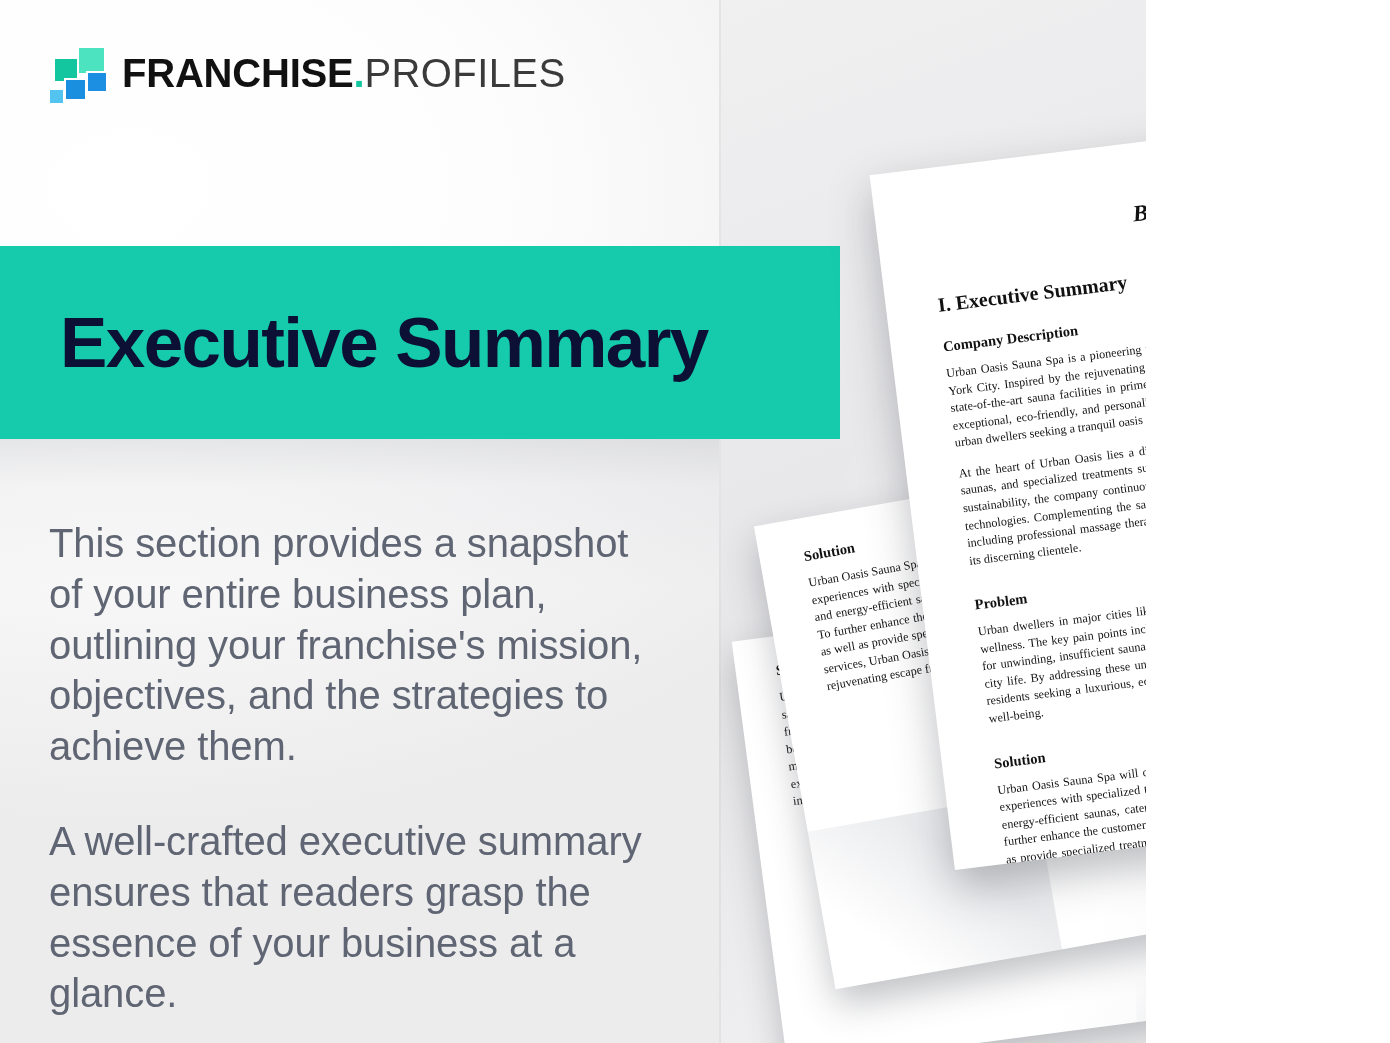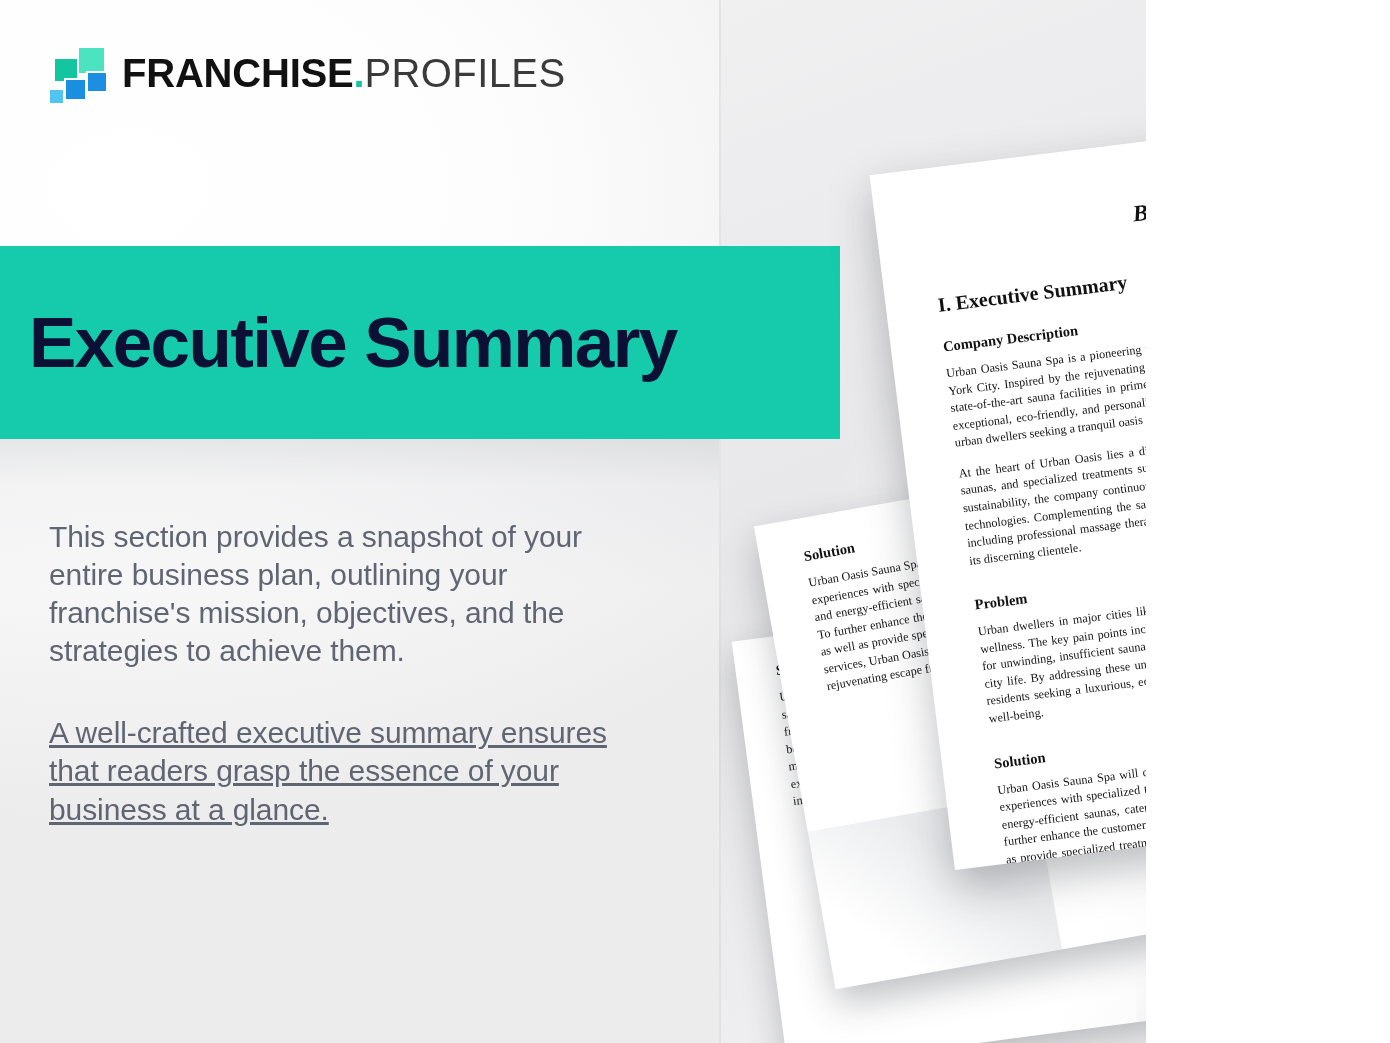--- a/index.html
+++ b/index.html
@@ -95,45 +95,45 @@
     position: absolute;
     left: 0; top: 246px;
     width: 840px; height: 193px;
     background: #16CBAC;
     display: flex;
     align-items: center;
     z-index: 4;
   }
   .title-banner h1 {
     margin: 0;
-    padding-left: 29px;
+    padding-left: 60px;
     font-size: 71px;
     font-weight: 700;
     letter-spacing: -1.6px;
     color: #0B1034;
     line-height: 1;
     white-space: nowrap;
   }
 
   
   .body-copy {
     position: absolute;
     left: 49px; top: 518px;
     width: 600px;
     z-index: 5;
   }
   .body-copy p {
     margin: 0 0 44px 0;
-    font-size: 30px;
+    font-size: 40px;
     line-height: 1.27;
     color: #5F6572;
     font-weight: 400;
     letter-spacing: -0.1px;
   }
-  .body-copy p:last-child { margin-bottom: 0; text-decoration: underline; }
+  .body-copy p:last-child { margin-bottom: 0; }
 
   
   .doc-stack {
     position: absolute;
     left: 719px; top: 0;
     width: 671px; height: 1043px;
     overflow: hidden;
     z-index: 6;
   }
 

